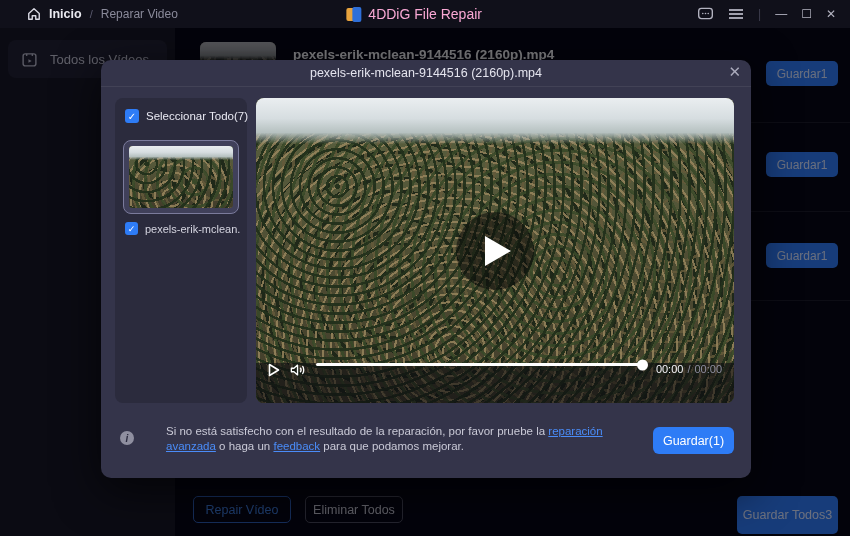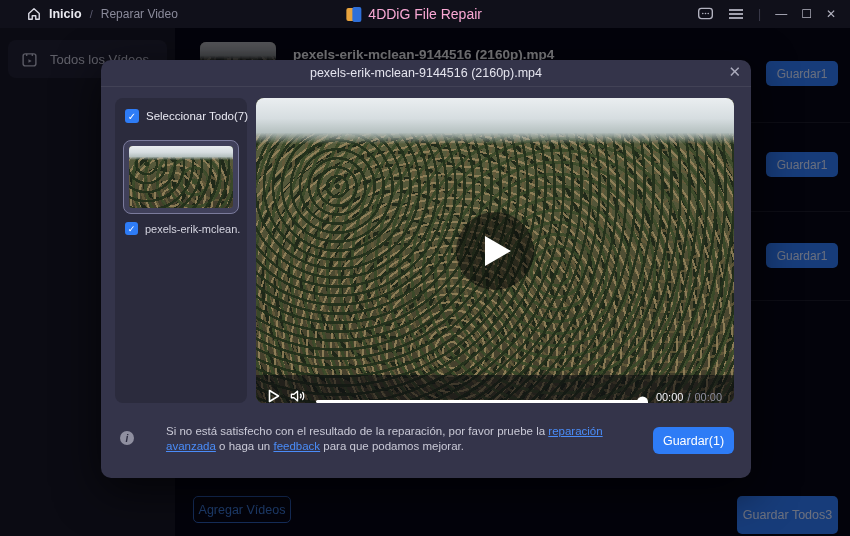--- a/index.html
+++ b/index.html
@@ -80,22 +80,22 @@
       repeating-radial-gradient(circle at 17% 29%, rgba(34,48,27,.95) 0 2.5px, rgba(0,0,0,0) 2.5px 9px),
       repeating-radial-gradient(circle at 63% 57%, rgba(56,72,40,.9) 0 3px, rgba(0,0,0,0) 3px 12px),
       repeating-radial-gradient(circle at 41% 83%, rgba(150,132,92,.85) 0 2px, rgba(0,0,0,0) 2px 8px),
       repeating-radial-gradient(circle at 87% 37%, rgba(100,90,58,.85) 0 2.5px, rgba(0,0,0,0) 2.5px 10px),
       repeating-radial-gradient(circle at 29% 61%, rgba(26,36,22,.9) 0 3.5px, rgba(0,0,0,0) 3.5px 13px),
       linear-gradient(180deg,#58603e 0%, #55583a 30%, #4c4a31 60%, #423d2b 100%); }
   .sky { position:absolute; top:0; left:0; right:0; height:15%;
          background:linear-gradient(180deg,#eaeef0 0%, #d6dde0 45%, #b6c1c0 75%, rgba(150,162,150,0) 100%); }
   .bigplay { position:absolute; left:50%; top:50%; transform:translate(-50%,-50%); width:78px; height:78px;
              border-radius:50%; background:rgba(8,8,8,.52); display:flex; align-items:center; justify-content:center; }
-  .controls { position:absolute; left:0; right:0; bottom:0; height:28px; background:rgba(10,10,16,.58);
-              display:flex; align-items:flex-end; gap:10px; padding:0 12px; }
+  .controls { position:absolute; left:0; right:0; bottom:0; height:40px; background:rgba(10,10,16,.58);
+              display:flex; align-items:flex-start; gap:10px; padding:0 12px; }
   .track { flex:1; height:3px; background:#ffffff; border-radius:2px; position:relative; }
   .knob { position:absolute; right:-2px; top:50%; transform:translateY(-50%); width:11px; height:11px;
           border-radius:50%; background:#ffffff; }
   .time { font-size:11px; white-space:nowrap; display:flex; gap:4px; }
   .time .cur { color:#f2f2f7; }
   .time .dim { color:#8e8e9e; }
 
   
   .info-icon { position:absolute; left:19px; top:371px; width:14px; height:14px; border-radius:50%;
                background:#8f8fa0; color:#2c2c40; font-size:10px; font-weight:700; font-style:italic;
@@ -165,21 +165,22 @@
     <div class="bg-title">pexels-erik-mclean-9144516 (2160p).mp4</div>
 
     <button class="btn-save1" style="top:33px">Guardar1</button>
     <div class="row-sep" style="top:94px"></div>
     <button class="btn-save1" style="top:124px">Guardar1</button>
     <div class="row-sep" style="top:183px"></div>
     <button class="btn-save1" style="top:215px">Guardar1</button>
     <div class="row-sep" style="top:272px"></div>
 
     <div class="bottom-bar">
-      <button class="btn-outline-blue">Agregar Vídeos</button>
+      <button class="btn-outline-blue">Repair Vídeo</button>
+      <button class="btn-outline-gray">Eliminar Todos</button>
       <button class="btn-saveall">Guardar Todos3</button>
     </div>
   </div>
 
   <div class="overlay"></div>
 
   <div class="modal">
     <div class="modal-header">
       <span class="modal-title">pexels-erik-mclean-9144516 (2160p).mp4</span>
       <button class="modal-close">✕</button>

